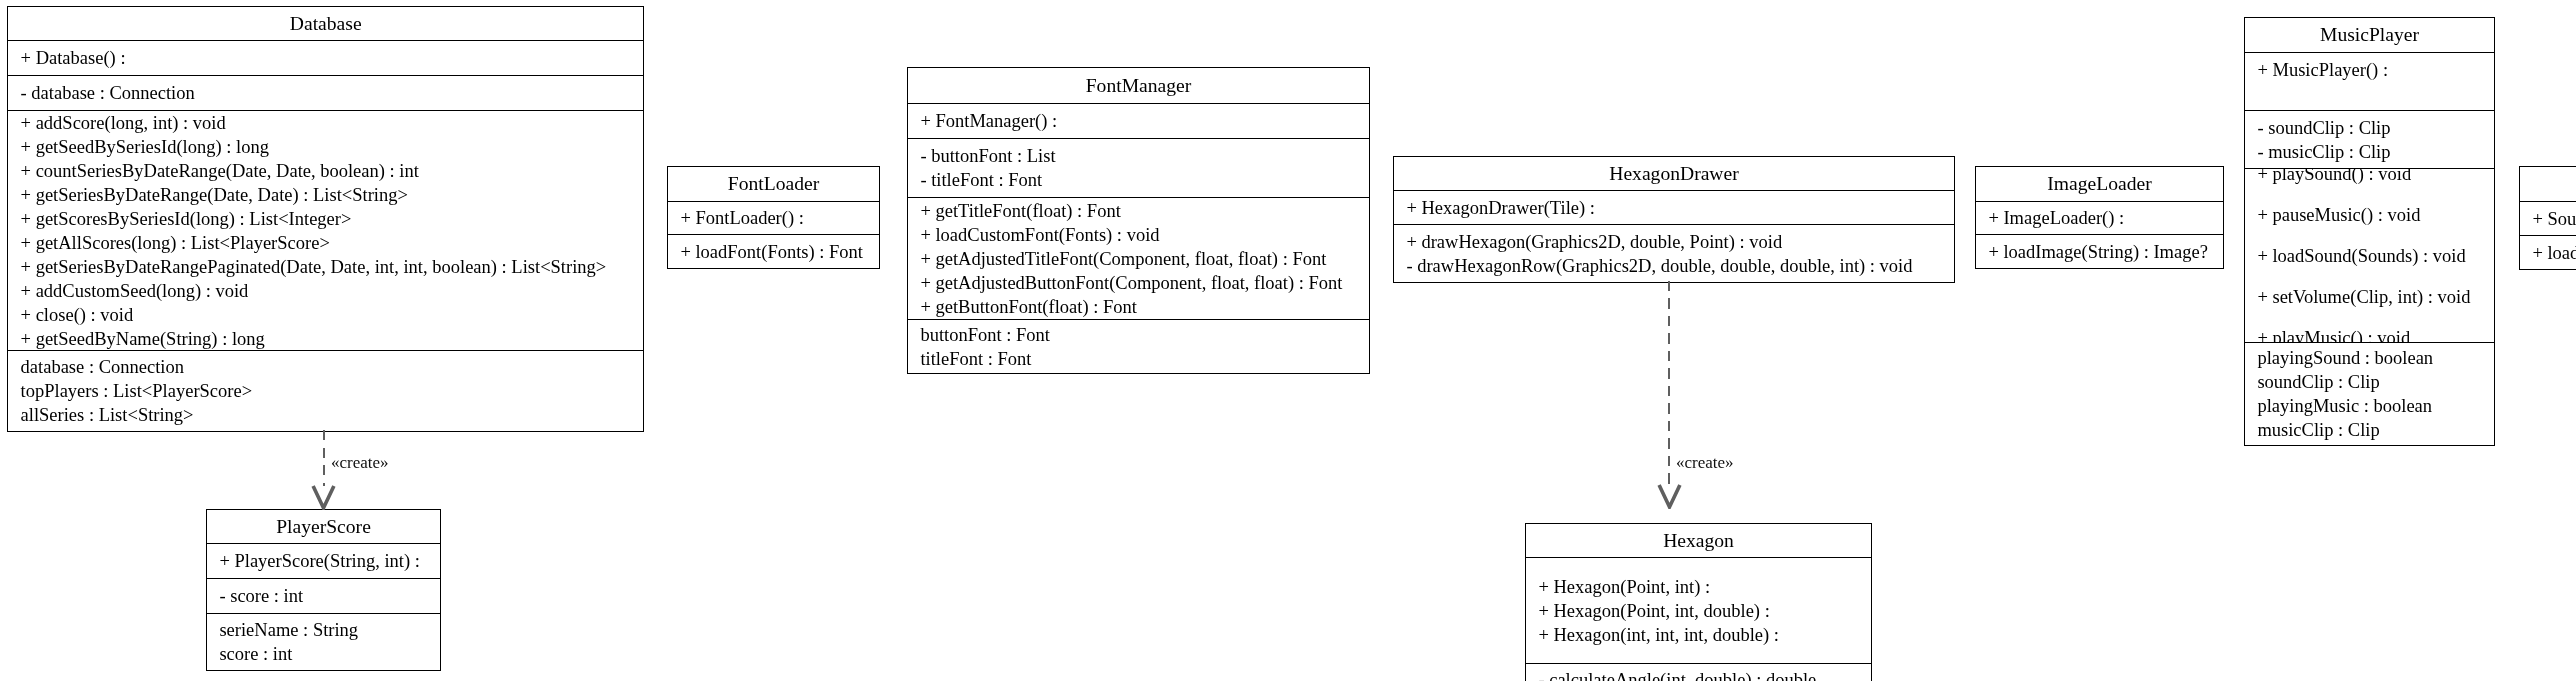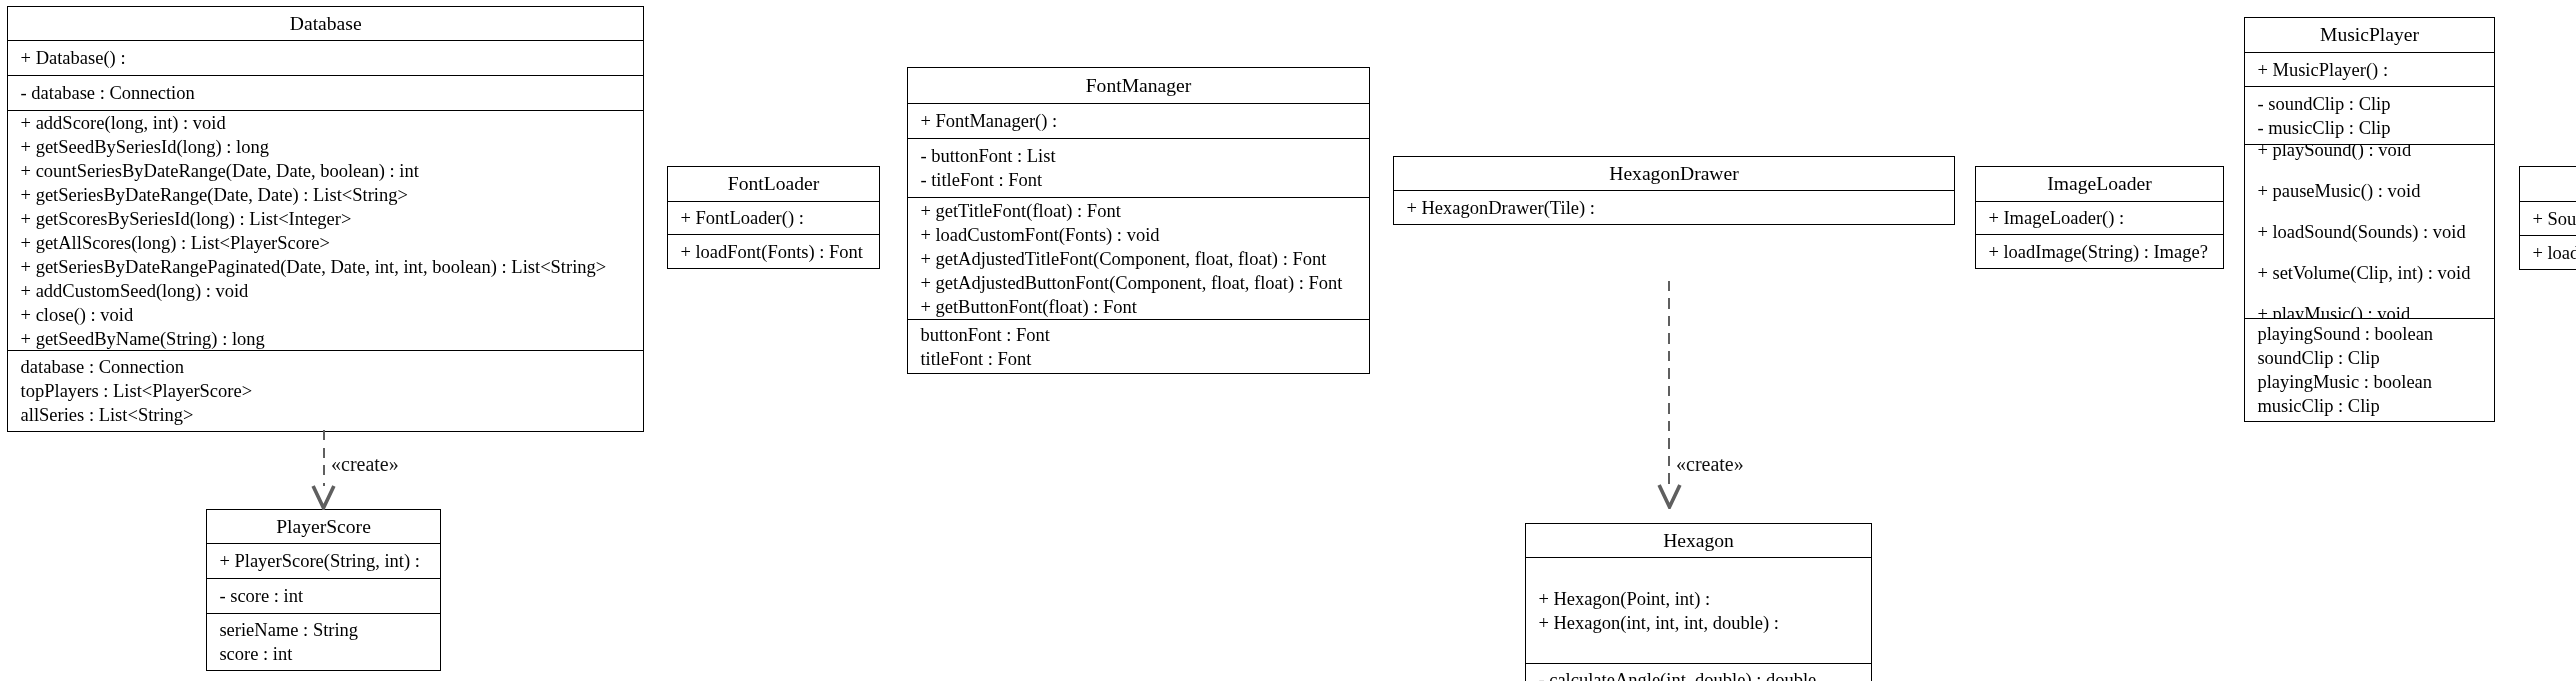--- a/index.html
+++ b/index.html
@@ -48,21 +48,21 @@
   }
   .arrow-line {
     position: absolute;
     width: 2.1px;
   }
   .arrow-head {
     position: absolute;
   }
   .arrow-label {
     position: absolute;
-    font-size: 20px;
+    font-size: 17px;
     color: #111111;
     white-space: nowrap;
   }
 </style>
 </head>
 <body>
 
 <div id="canvas" style="background: rgb(255, 255, 255);">
     <div class="uml-class" style="left: 7.2px; top: 6.2px; width: 637px;">
     <div class="uml-title" style="height: 33px;">Database</div>
@@ -125,40 +125,44 @@
           <div class="uml-line">titleFont : Font</div>
         </div>
       </div>
   </div>
     <div class="uml-class" style="left: 1393px; top: 156px; width: 562px;">
     <div class="uml-title" style="height: 33px;">HexagonDrawer</div>
     <div class="uml-compartments">
         <div class="uml-comp" style="height: 34px;">
           <div class="uml-line">+ HexagonDrawer(Tile) :</div>
         </div>
+        <div class="uml-comp" style="height: 58px;">
+          <div class="uml-line">+ drawHexagon(Graphics2D, double, Point) : void</div>
+          <div class="uml-line">- drawHexagonRow(Graphics2D, double, double, double, int) : void</div>
+        </div>
       </div>
   </div>
     <div class="uml-class" style="left: 1975px; top: 166px; width: 249px;">
     <div class="uml-title" style="height: 34px;">ImageLoader</div>
     <div class="uml-compartments">
         <div class="uml-comp" style="height: 33px;">
           <div class="uml-line">+ ImageLoader() :</div>
         </div>
         <div class="uml-comp" style="height: 34px;">
           <div class="uml-line">+ loadImage(String) : Image?</div>
         </div>
       </div>
   </div>
     <div class="uml-class" style="left: 2244px; top: 17px; width: 251px;">
     <div class="uml-title" style="height: 34px;">MusicPlayer</div>
     <div class="uml-compartments">
         <div class="uml-comp" style="height: 34px;">
           <div class="uml-line">+ MusicPlayer() :</div>
         </div>
-        <div class="uml-comp" style="height: 58px;">
+        <div class="uml-comp" style="height: 58px; margin-top: 24px;">
           <div class="uml-line">- soundClip : Clip</div>
           <div class="uml-line">- musicClip : Clip</div>
         </div>
         <div class="uml-comp" style="height: 174px; gap: 17px;">
           <div class="uml-line">+ loadMusic(Musics) : void</div>
           <div class="uml-line">+ playSound() : void</div>
           <div class="uml-line">+ pauseMusic() : void</div>
           <div class="uml-line">+ loadSound(Sounds) : void</div>
           <div class="uml-line">+ setVolume(Clip, int) : void</div>
           <div class="uml-line">+ playMusic() : void</div>
@@ -196,20 +200,21 @@
           <div class="uml-line">serieName : String</div>
           <div class="uml-line">score : int</div>
         </div>
       </div>
   </div>
     <div class="uml-class" style="left: 1513px; top: 523px; width: 347px; margin-left: 12px;">
     <div class="uml-title" style="height: 33px;">Hexagon</div>
     <div class="uml-compartments">
         <div class="uml-comp" style="height: 106px;">
           <div class="uml-line">+ Hexagon(Point, int) :</div>
+          <div class="uml-line">+ Hexagon(Point, int, double) :</div>
           <div class="uml-line">+ Hexagon(int, int, int, double) :</div>
         </div>
         <div class="uml-comp" style="height: 32px;">
           <div class="uml-line">- calculateAngle(int, double) : double</div>
         </div>
       </div>
   </div>
     <div>
     <div class="arrow-line" style="left: 323px; top: 430px; height: 56px; background: repeating-linear-gradient(rgb(95, 95, 95) 0px, rgb(95, 95, 95) 10.3px, transparent 10.3px, transparent 17.5px);"></div>
     <svg class="arrow-head" width="25" height="26" viewBox="0 0 48 50" style="left: 311px; top: 484px;">

